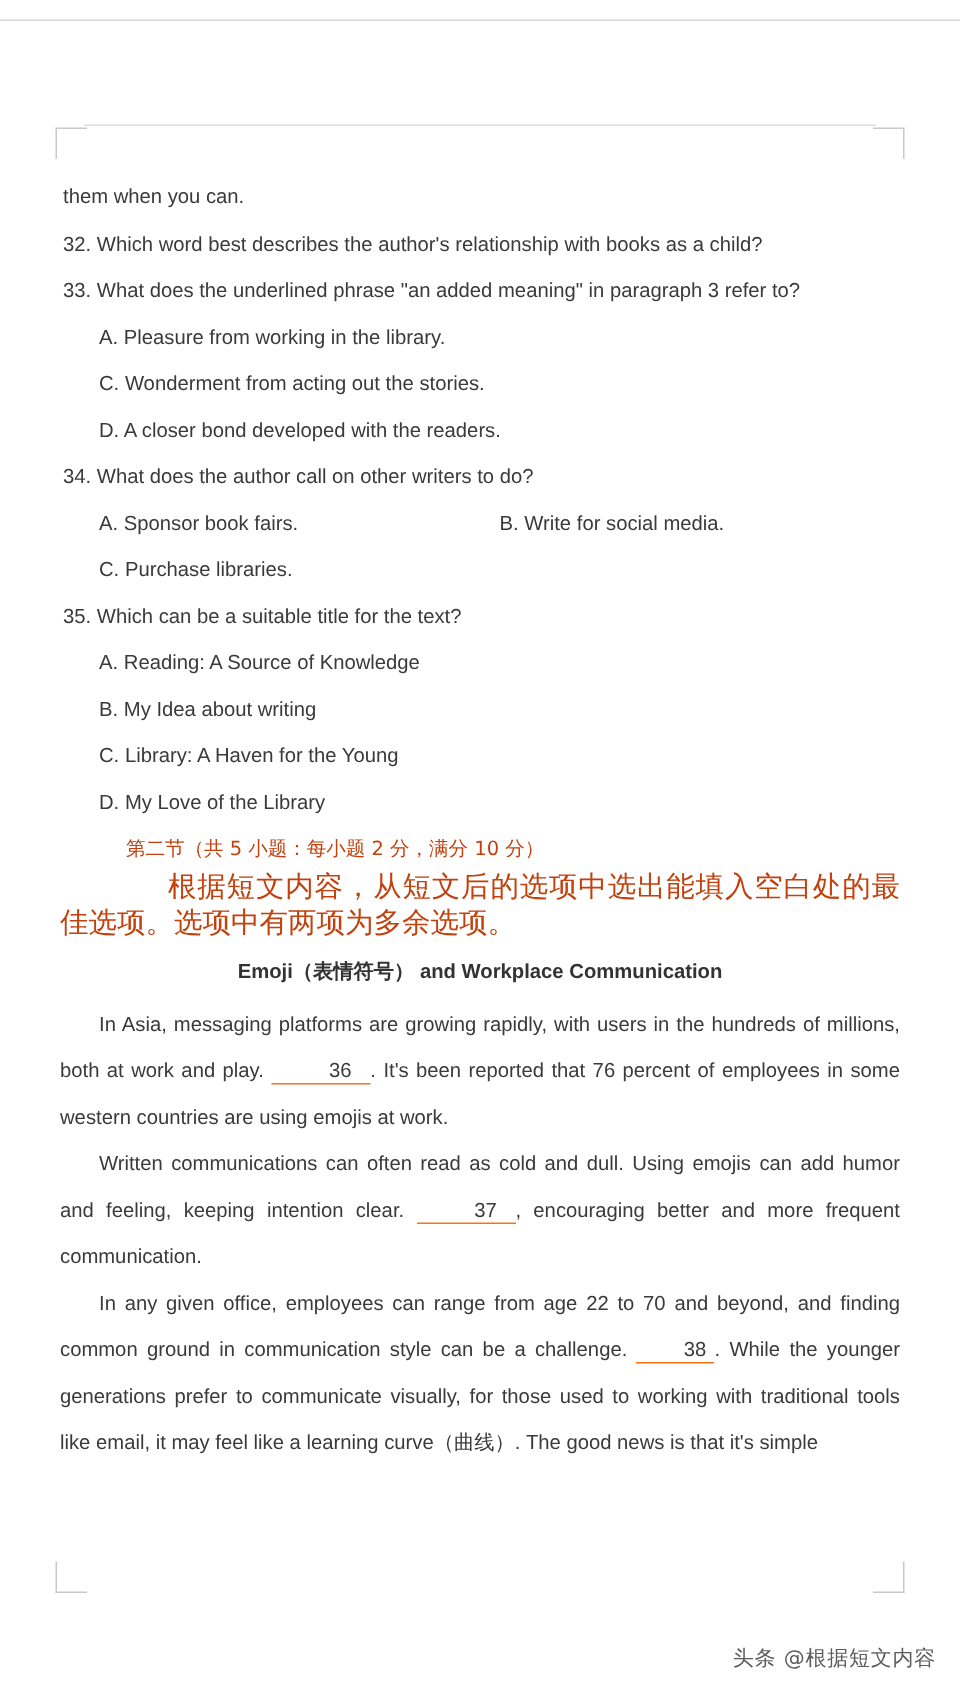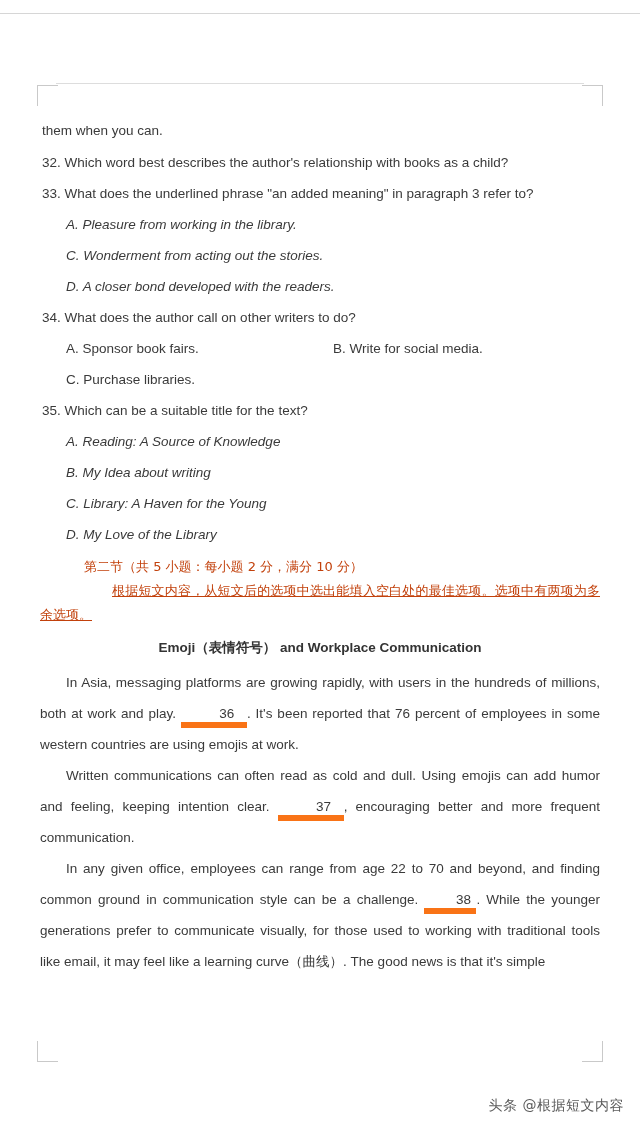--- a/index.html
+++ b/index.html
@@ -87,49 +87,47 @@
     line-height: 18px;
     margin: 0 0 13px 0;
     padding-left: 26px;
   }
   .options-row.cols4 > .opt { width: 25%; }
   .options-row.cols2 > .opt { width: 50%; }
 
   .option-stack {
     padding-left: 26px;
     margin-bottom: 13px;
-    font-style: italic;
   }
   .option-stack .opt {
     font-size: 13.5px;
     line-height: 18px;
     margin-bottom: 13px;
   }
   .option-stack .opt:last-child { margin-bottom: 0; }
 
   
   .cn {
     font-family: "DejaVu Sans", "Liberation Sans", sans-serif;
     color: #c2410c;
   }
   .section-head {
     font-size: 13px;
     line-height: 20px;
     margin: 10px 0 2px 0;
     padding-left: 44px;
   }
   .section-desc {
-    font-size: 13px;
+    font-size: 19px;
     line-height: 24px;
     margin: 0 0 10px 0;
     text-align: justify;
     text-justify: inter-ideograph;
     padding-left: 0;
     text-indent: 72px;
-    text-decoration: underline;
   }
 
   .passage-title {
     text-align: center;
     font-size: 13.5px;
     font-weight: bold;
     margin: 12px 0 10px 0;
     color: #333;
   }
 
@@ -137,21 +135,21 @@
     font-size: 13.5px;
     line-height: 31px;
     margin: 0 0 0 0;
     text-align: justify;
     text-indent: 26px;
     color: #3a3a3a;
   }
 
   .blank {
     display: inline-block;
-    border-bottom: 6px solid #f97316;
+    border-bottom: 1px solid #f97316;
     text-align: center;
     min-width: 58px;
     padding: 0 4px;
     line-height: 16px;
   }
   .blank.narrow { min-width: 44px; }
 
   
   .watermark {
     position: absolute;

